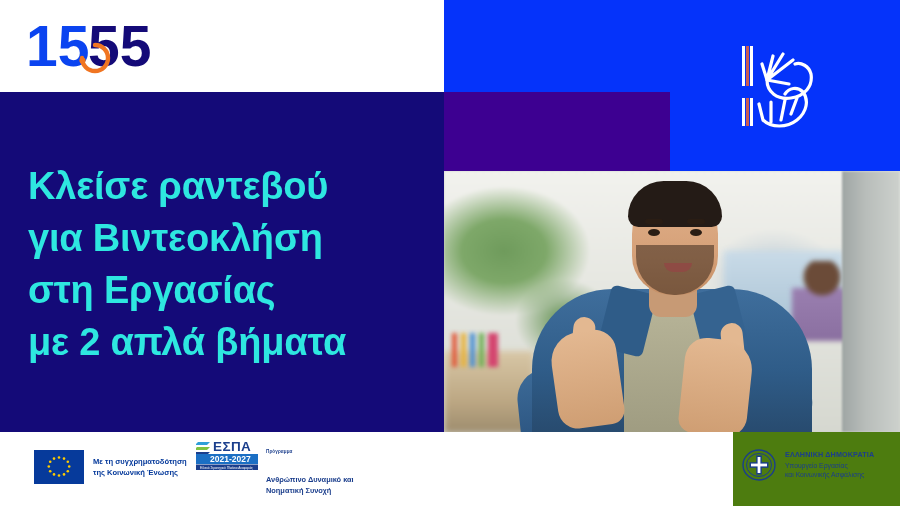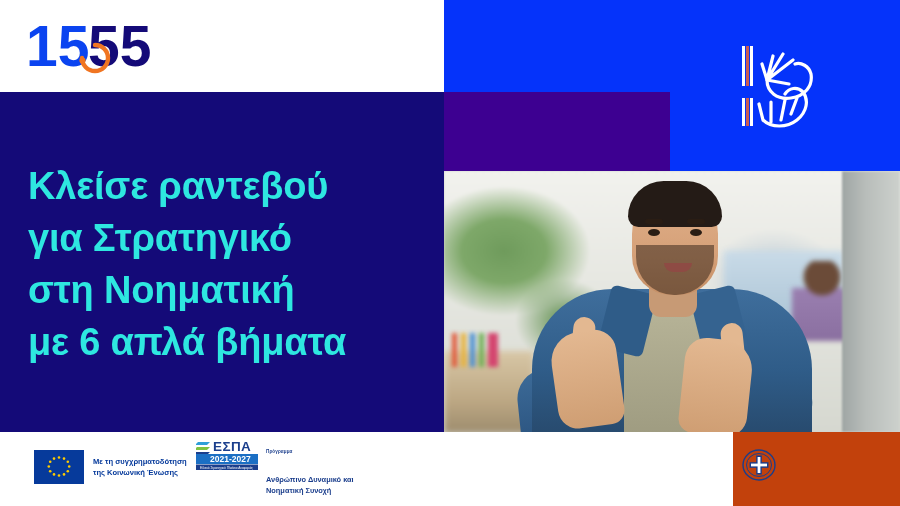--- a/index.html
+++ b/index.html
@@ -7,21 +7,21 @@
     width: 900px; height: 506px;
     font-family: "Liberation Sans", sans-serif;
     background: #ffffff;
     overflow: hidden;
   }
 
   #banner {
     position: relative;
     width: 900px;
     height: 506px;
-    background: #c2410c;
+    background: #4d7c0f;
   }
 
   
   .block { position: absolute; }
 
   #white-top-left   { left: 0;    top: 0;    width: 444px; height: 92px;  background: #ffffff; }
   #blue-top-right   { left: 444px;top: 0;    width: 456px; height: 171px; background: #0533fa; }
   #navy-main        { left: 0;    top: 92px; width: 444px; height: 340px; background: #140a78; }
   #purple-accent    { left: 444px;top: 92px; width: 226px; height: 80px;  background: #3d0091; }
 
@@ -223,23 +223,23 @@
         <text x="0" y="48" fill="#0b44f0">15</text>
         <text x="62" y="48" fill="#140a78">55</text>
       </g>
       <path d="M56 40 a13 13 0 1 0 13 -13" fill="none" stroke="#f07522" stroke-width="4.4" stroke-linecap="round"></path>
       <circle cx="56.5" cy="42.5" r="3.1" fill="#f07522"></circle>
     </svg>
   </div>
 
   <div id="headline">
     <span class="hl-line">Κλείσε ραντεβού</span>
-    <span class="hl-line">για Στρατηγικό</span>
-    <span class="hl-line">στη Νοηματική</span>
-    <span class="hl-line">με 6 απλά βήματα</span>
+    <span class="hl-line">για Βιντεοκλήση</span>
+    <span class="hl-line">στη Εργασίας</span>
+    <span class="hl-line">με 2 απλά βήματα</span>
   </div>
 
   <div id="sign-icon">
     <svg viewBox="0 0 92 88" width="92" height="88" aria-hidden="true">
 
       <rect x="5" y="4" width="3" height="40" fill="#ffffff"></rect>
       <rect x="9" y="4" width="3" height="40" fill="#c95b52"></rect>
       <rect x="13" y="4" width="3" height="40" fill="#ffffff"></rect>
       <rect x="5" y="56" width="3" height="28" fill="#ffffff"></rect>
       <rect x="9" y="56" width="3" height="28" fill="#c95b52"></rect>
@@ -347,16 +347,23 @@
       <div id="gov-seal">
         <svg viewBox="0 0 34 34" width="34" height="34" aria-hidden="true">
           <ellipse cx="17" cy="17" rx="16" ry="15" fill="none" stroke="#1b3e8c" stroke-width="1.4"></ellipse>
           <ellipse cx="17" cy="17" rx="12.5" ry="11.5" fill="none" stroke="#1b3e8c" stroke-width="1"></ellipse>
           <rect x="14.2" y="7.5" width="5.6" height="19" fill="#1b3e8c"></rect>
           <rect x="7.5" y="14.2" width="19" height="5.6" fill="#1b3e8c"></rect>
           <rect x="15.6" y="9" width="2.8" height="16" fill="#ffffff"></rect>
           <rect x="9" y="15.6" width="16" height="2.8" fill="#ffffff"></rect>
         </svg>
       </div>
+      <div>
+        <div id="gov-title">ΕΛΛΗΝΙΚΗ ΔΗΜΟΚΡΑΤΙΑ</div>
+        <div id="gov-sub">
+          <div>Υπουργείο Εργασίας</div>
+          <div>και Κοινωνικής Ασφάλισης</div>
+        </div>
+      </div>
     </div>
 
   </div>
 </div>
 
 </body></html>

